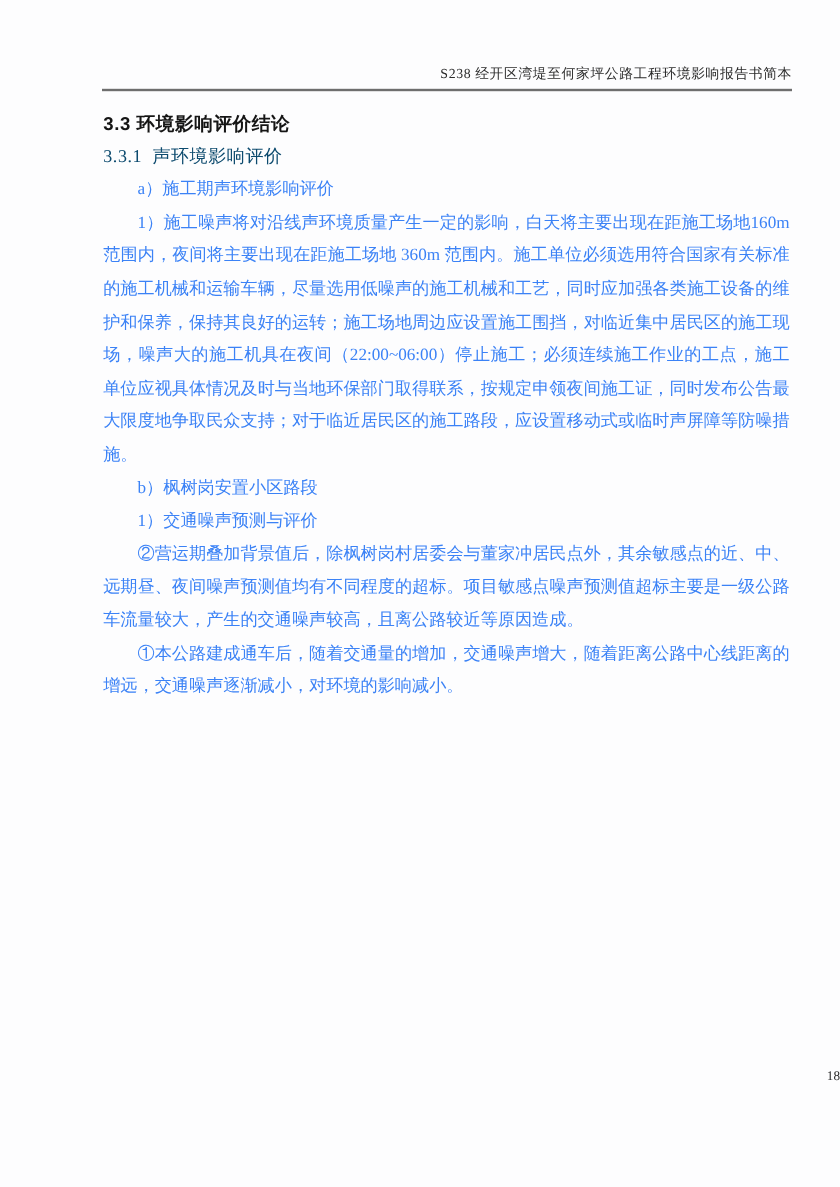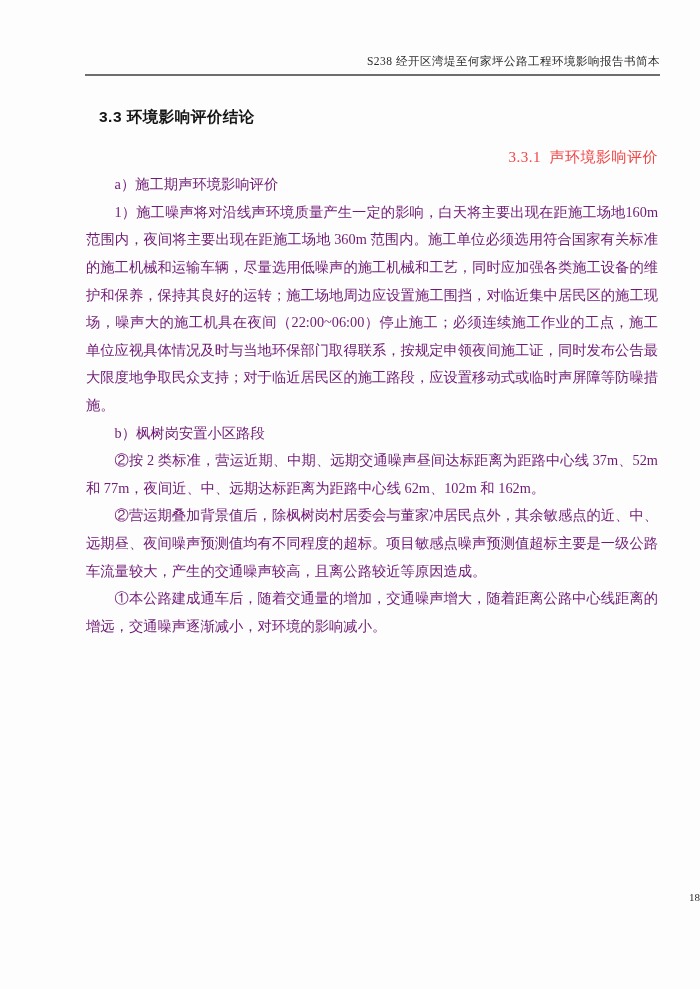--- a/index.html
+++ b/index.html
@@ -34,41 +34,40 @@
     position: absolute;
     top: 90px;
     left: 86px;
     right: 42px;
   }
   .h-section {
     font-family: "Liberation Sans", "DejaVu Sans", sans-serif;
     font-size: 15.5px;
     font-weight: bold;
     line-height: 27.6px;
-    margin: 13px;
+    margin: 0;
     color: #151515;
     letter-spacing: 0.5px;
   }
   .h-subsection {
     font-size: 15px;
     font-weight: normal;
     line-height: 27.6px;
     margin: 0;
-    color: #ef4444;
+    color: #0c4a6e;
     letter-spacing: 0.5px;
     white-space: pre;
-    text-align: right;
   }
   .body-paragraphs p {
     margin: 0;
     font-size: 14.3px;
     line-height: 27.6px;
     text-align: justify;
     text-indent: 2em;
-    color: #701a75;
+    color: #3b82f6;
   }
   .page-footer {
     position: absolute;
     bottom: 47px;
     left: 0;
     width: 700px;
     text-align: right;
     font-size: 11px;
     color: #2b2b2b;
   }
@@ -80,21 +79,21 @@
 
   <div class="page-header">S238 经开区湾堤至何家坪公路工程环境影响报告书简本</div>
 
   <div class="content">
     <h1 class="h-section">3.3 环境影响评价结论</h1>
     <h2 class="h-subsection">3.3.1  声环境影响评价</h2>
     <div class="body-paragraphs">
         <p>a）施工期声环境影响评价</p>
         <p>1）施工噪声将对沿线声环境质量产生一定的影响，白天将主要出现在距施工场地160m 范围内，夜间将主要出现在距施工场地 360m 范围内。施工单位必须选用符合国家有关标准的施工机械和运输车辆，尽量选用低噪声的施工机械和工艺，同时应加强各类施工设备的维护和保养，保持其良好的运转；施工场地周边应设置施工围挡，对临近集中居民区的施工现场，噪声大的施工机具在夜间（22:00~06:00）停止施工；必须连续施工作业的工点，施工单位应视具体情况及时与当地环保部门取得联系，按规定申领夜间施工证，同时发布公告最大限度地争取民众支持；对于临近居民区的施工路段，应设置移动式或临时声屏障等防噪措施。</p>
         <p>b）枫树岗安置小区路段</p>
-        <p>②按 2 类标准，营运近期、中期、远期交通噪声昼间达标距离为距路中心线 37m、52m 和 77m，夜间近、中、远期达标距离为距路中心线 62m、102m 和 162m。</p>
+        <p>1）交通噪声预测与评价</p>
         <p>②营运期叠加背景值后，除枫树岗村居委会与董家冲居民点外，其余敏感点的近、中、远期昼、夜间噪声预测值均有不同程度的超标。项目敏感点噪声预测值超标主要是一级公路车流量较大，产生的交通噪声较高，且离公路较近等原因造成。</p>
         <p>①本公路建成通车后，随着交通量的增加，交通噪声增大，随着距离公路中心线距离的增远，交通噪声逐渐减小，对环境的影响减小。</p>
       </div>
   </div>
 
   <div class="page-footer">18</div>
 
 </div>
 
 </body></html>

